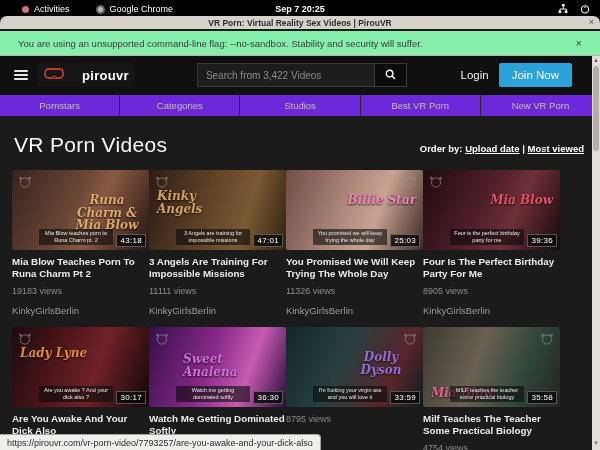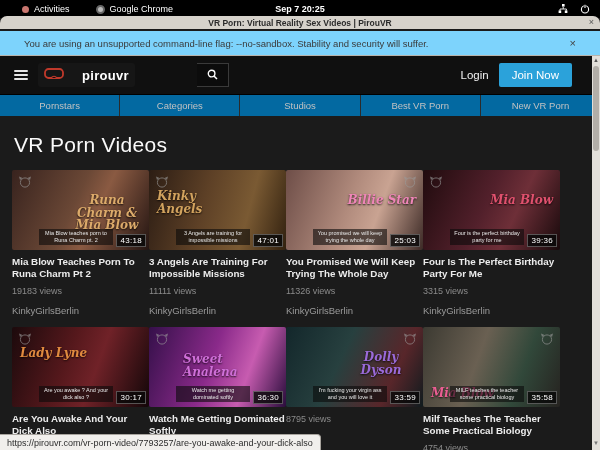--- a/index.html
+++ b/index.html
@@ -18,22 +18,22 @@
   .sys-right { margin-left:auto; display:flex; align-items:center; gap:12px; padding-right:10px; }
   .sys-right svg { display:block; }
 
   
   .tabstrip { position:absolute; top:16px; left:0; right:0; height:13px; background:#d6d2cb;
               border-radius:7px 7px 0 0; display:flex; align-items:center; }
   .tab-title { flex:1; text-align:center; font-size:8.5px; font-weight:bold; color:#2b2b2b; }
   .tab-close { position:absolute; right:6px; color:#555; font-size:9px; line-height:1; cursor:pointer; }
 
   
-  .warnbar { position:absolute; top:31px; left:0; right:0; height:25px; background:#7dd3fc;
-             border-bottom:1px solid #b9b4ac; display:flex; align-items:center; padding:0 24px; }
+  .warnbar { position:absolute; top:31px; left:0; right:0; height:25px; background:#86efac;
+             border-bottom:1px solid #b9b4ac; display:flex; align-items:center; padding:0 18px; }
   .warn-text { font-size:9.5px; color:#3a3a3a; }
   .warn-close { margin-left:auto; color:#444; font-size:11px; cursor:pointer; }
 
   
   .viewport { position:absolute; top:56px; left:0; right:0; bottom:0; background:#1b1b1b; }
 
   
   .scrollbar { position:absolute; top:0; right:0; bottom:0; width:8px; background:#e2dfda; z-index:30; }
   .sb-up { position:absolute; top:1px; left:0; width:8px; text-align:center; font-size:6px; color:#555; }
   .sb-thumb { position:absolute; top:10px; left:1px; width:6px; height:85px; background:#b2aea8; border-radius:3px; }
@@ -51,21 +51,21 @@
   .searchwrap input::placeholder { color:#8d8d8d; }
   .search-btn { width:32px; height:24px; background:#0c0c0c; border:1px solid #3a3a3a; border-left:none;
                 display:flex; align-items:center; justify-content:center; cursor:pointer; }
   .login { margin-left:auto; color:#f0f0f0; font-size:11.5px; cursor:pointer; }
   .join { background:#2ba2da; color:#fff; font-size:11.5px; padding:6px 13px; border:none; border-radius:2px;
           cursor:pointer; margin-right:14px; font-family:"Liberation Sans",sans-serif; }
 
   
   .mainnav { height:22px; background:#191919; border-top:1px solid #000; display:flex; }
   .nav-item { flex:1; display:flex; align-items:center; justify-content:center; color:#c2c2c2;
-              font-size:9.5px; border-right:1px solid #2b2b2b; cursor:pointer; background:#0369a1; }
+              font-size:9.5px; border-right:1px solid #2b2b2b; cursor:pointer; background:#6d28d9; }
   .nav-item:last-child { border-right:none; }
 
   
   .pagehead { display:flex; align-items:baseline; padding:17px 16px 13px 14px; }
   .pagehead h1 { color:#fafafa; font-size:21px; font-weight:400; letter-spacing:.3px; }
   .orderby { margin-left:auto; color:#fff; font-size:9.5px; font-weight:bold; }
   .orderby a { color:#fff; text-decoration:underline; cursor:pointer; }
   .orderby .sep { font-weight:bold; }
 
   
@@ -149,20 +149,21 @@
           <span></span>
         </div>
       <div class="logo">
         <span><svg width="20" height="12" viewBox="0 0 20 12">
               <rect x="1" y="1" width="18" height="9" rx="3.5" fill="none" stroke="#c0392b" stroke-width="1.8"></rect>
               <path d="M7 10 q3 -3.5 6 0" fill="#101010" stroke="#c0392b" stroke-width="1.2"></path>
             </svg></span>
         <span class="logo-text">pirouvr</span>
       </div>
       <div class="searchwrap">
+        <input type="text" placeholder="Search from 3,422 Videos" style="">
         <div class="search-btn">
           <span><svg width="11" height="11" viewBox="0 0 11 11">
                 <circle cx="4.6" cy="4.6" r="3.3" fill="none" stroke="#fff" stroke-width="1.4"></circle>
                 <line x1="7" y1="7" x2="10" y2="10" stroke="#fff" stroke-width="1.5"></line>
               </svg></span>
         </div>
       </div>
       <span class="login">Login</span>
       <button class="join">Join Now</button>
     </div>
@@ -170,20 +171,26 @@
     <div class="mainnav">
       <div class="nav-item">Pornstars</div>
       <div class="nav-item">Categories</div>
       <div class="nav-item">Studios</div>
       <div class="nav-item">Best VR Porn</div>
       <div class="nav-item">New VR Porn</div>
     </div>
 
     <div class="pagehead">
       <h1>VR Porn Videos</h1>
+      <div class="orderby">
+        <span>Order by:</span>
+        <a>Upload date</a>
+        <span class="sep">|</span>
+        <a>Most viewed</a>
+      </div>
     </div>
 
     <div class="grid-row">
 
       <div class="card">
         <div class="thumb pos-r" style="background:linear-gradient(115deg,#38231e 0%,#6b4836 45%,#8a5a42 60%,#241512 100%)">
           <span class="wm wm-l"><svg width="14" height="12" viewBox="0 0 14 12">
                 <path d="M2 4 L1 0.5 L4.5 2 Z M12 4 L13 0.5 L9.5 2 Z" fill="#9a9a9a"></path>
                 <circle cx="7" cy="6.5" r="4.6" fill="none" stroke="#9a9a9a" stroke-width="1"></circle>
               </svg></span>
@@ -230,21 +237,21 @@
         <div class="thumb pos-r" style="background:linear-gradient(115deg,#200b0e 0%,#52202b 45%,#6e2f38 65%,#17090b 100%)">
           <span class="wm wm-l"><svg width="14" height="12" viewBox="0 0 14 12">
                 <path d="M2 4 L1 0.5 L4.5 2 Z M12 4 L13 0.5 L9.5 2 Z" fill="#9a9a9a"></path>
                 <circle cx="7" cy="6.5" r="4.6" fill="none" stroke="#9a9a9a" stroke-width="1"></circle>
               </svg></span>
           <div class="ovl-name" style="color:#e0516e">Mia Blow</div>
           <div class="ovl-cap">Four is the perfect birthday party for me</div>
           <div class="duration">39:36</div>
         </div>
         <div class="v-title">Four Is The Perfect Birthday Party For Me</div>
-        <div class="v-views">3315 views</div>
+        <div class="v-views">8905 views</div>
         <div class="v-studio">KinkyGirlsBerlin</div>
       </div>
     </div>
 
     <div class="grid-row">
 
       <div class="card">
         <div class="thumb pos-l" style="background:linear-gradient(110deg,#1c0a0c 0%,#55181c 40%,#702228 60%,#120608 100%)">
           <span class="wm wm-l"><svg width="14" height="12" viewBox="0 0 14 12">
                 <path d="M2 4 L1 0.5 L4.5 2 Z M12 4 L13 0.5 L9.5 2 Z" fill="#9a9a9a"></path>

